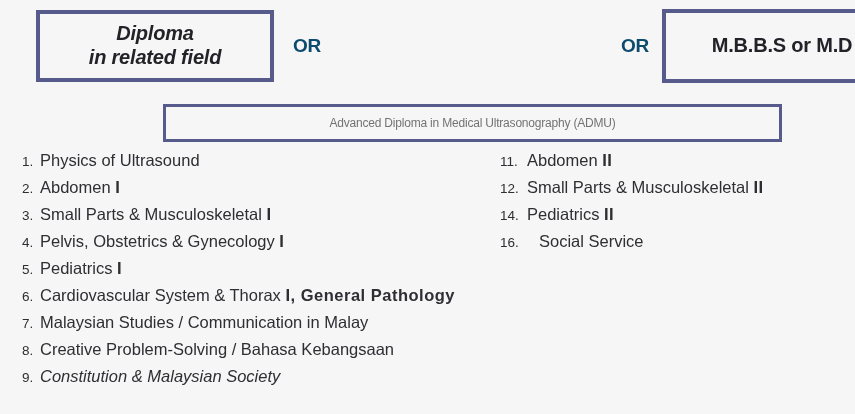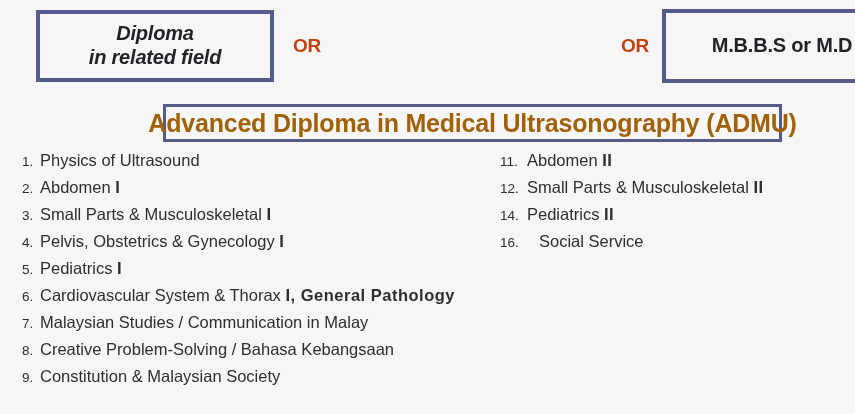--- a/index.html
+++ b/index.html
@@ -62,44 +62,44 @@
     left: 662px;
     top: 9px;
     width: 240px;
     height: 74px;
   }
 
   .or-label {
     position: absolute;
     font-weight: bold;
     font-size: 19px;
-    color: #c2410c;
+    color: #0c4a6e;
     letter-spacing: -0.2px;
   }
   #or-1 { left: 293px; top: 35px; }
   #or-2 { left: 621px; top: 35px; }
 
   
   #admu-box {
     position: absolute;
     left: 163px;
     top: 104px;
     width: 619px;
     height: 38px;
     box-sizing: border-box;
     border: 3px solid #575b8c;
     background: #f7f6f6;
     display: flex;
     align-items: center;
     justify-content: center;
   }
   #admu-title {
-    font-weight: bold;
-    font-size: 25px;
-    color: #a16207;
+    font-weight: normal;
+    font-size: 12px;
+    color: #737373;
     letter-spacing: -0.2px;
     white-space: nowrap;
   }
 
   
   #subjects {
     position: absolute;
     left: 0;
     top: 152px;
     width: 855px;
@@ -193,21 +193,21 @@
       <div class="subject-item">
         <span class="subject-num">7.</span>
         <span class="subject-text"><span style="white-space: pre-line;">Malaysian Studies / Communication in Malay</span></span>
       </div>
       <div class="subject-item">
         <span class="subject-num">8.</span>
         <span class="subject-text"><span style="white-space: pre-line; margin-top: 48px;">Creative Problem-Solving / Bahasa Kebangsaan</span></span>
       </div>
       <div class="subject-item">
         <span class="subject-num">9.</span>
-        <span class="subject-text"><span style="white-space: pre-line;">Constitution &amp; Malaysian Society</span></span>
+        <span class="subject-text"><span style="white-space: pre-line; font-style: italic;">Constitution &amp; Malaysian Society</span></span>
       </div>
     </div>
   <div class="subject-col" id="subject-col-right">
       <div class="subject-item">
         <span class="subject-num">11.</span>
         <span class="subject-text"><span style="white-space: pre-line;">Abdomen </span><span class="subject-roman">II</span></span>
       </div>
       <div class="subject-item">
         <span class="subject-num">12.</span>
         <span class="subject-text"><span style="white-space: pre-line;">Small Parts &amp; Musculoskeletal </span><span class="subject-roman">II</span></span>

